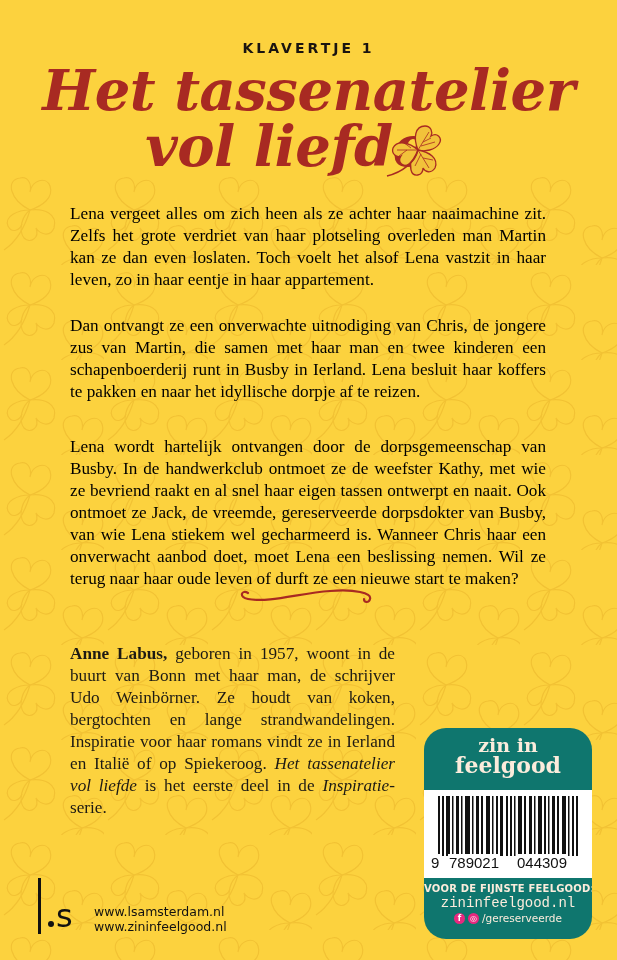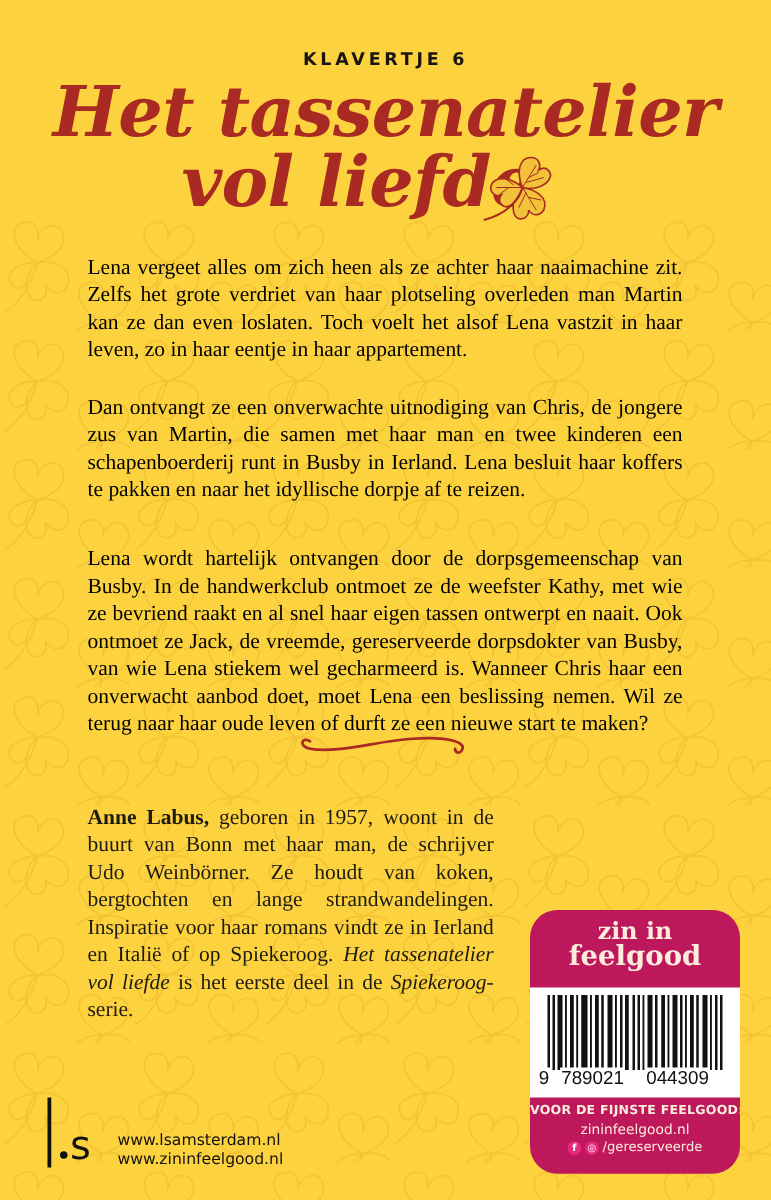--- a/index.html
+++ b/index.html
@@ -52,21 +52,21 @@
       position: absolute; left: 18px; top: 22px; font-family: "DejaVu Sans", sans-serif;
       font-size: 32px; line-height: 1; color: #111;
     }
     .urls {
       position: absolute; left: 94px; top: 904px;
       font-family: "DejaVu Sans", sans-serif; font-size: 12.5px; line-height: 15px; color: #111;
     }
     .urls div { white-space: nowrap; }
     .badge {
       position: absolute; left: 424px; top: 728px; width: 168px; height: 211px;
-      background: #be185d; border-radius: 22px; overflow: hidden;
+      background: #0f766e; border-radius: 22px; overflow: hidden;
     }
     .badge-brand {
       position: absolute; top: 7px; left: 0; width: 100%; text-align: center;
       font-family: "DejaVu Serif", serif; font-weight: bold; color: #fbecdc;
       line-height: 20px;
     }
     .badge-brand .b1 { font-size: 19px; display: block; }
     .badge-brand .b2 { font-size: 22px; display: block; }
     .barcode-area {
       position: absolute; top: 62px; left: 0; width: 100%; height: 88px; background: #fff;
@@ -75,21 +75,21 @@
     .barcode-digits {
       position: absolute; left: 0; top: 64px; width: 168px; height: 20px;
       font-family: "Liberation Sans", sans-serif; font-size: 15px; color: #111;
     }
     .barcode-digits span { position: absolute; top: 0; background: #fff; padding: 0 1px; }
     .badge-footer {
       position: absolute; top: 154px; left: 0; width: 100%; text-align: center;
       font-family: "DejaVu Sans", sans-serif; color: #fbecdc;
     }
     .badge-footer .tag { font-size: 10px; font-weight: bold; letter-spacing: 0.2px; line-height: 14px; white-space: nowrap; }
-    .badge-footer .web { font-size: 11px; line-height: 15px; }
+    .badge-footer .web { font-size: 14px; line-height: 15px; font-family: Liberation Mono, monospace; }
     .badge-footer .social { font-size: 10.5px; line-height: 15px; display: flex; justify-content: center; align-items: center; gap: 3px; }
     .sicon {
       display: inline-block; width: 11px; height: 11px; border-radius: 50%; background: #e6287f;
       color: #fff; font-size: 8px; line-height: 11px; text-align: center; font-weight: bold;
     }
   </style>
 </head>
 <body>
 
 <svg class="pattern" viewBox="0 0 617 790" xmlns="http://www.w3.org/2000/svg">
@@ -101,21 +101,21 @@
       <path d="M30 40 C24 60 16 72 4 80"></path>
     </g>
     <pattern id="pt" x="0" y="0" width="104" height="95" patternUnits="userSpaceOnUse">
       <use href="#clv" x="0" y="0"></use>
       <use href="#clv" x="52" y="48"></use>
     </pattern>
   </defs>
   <rect x="0" y="0" width="617" height="790" fill="url(#pt)"></rect>
 </svg>
 
-<div class="series">KLAVERTJE 6</div>
+<div class="series">KLAVERTJE 1</div>
 <div class="title l1">Het tassenatelier</div>
 <div class="title l2">vol liefde</div>
 
 <svg class="clover-title" viewBox="0 0 60 60" xmlns="http://www.w3.org/2000/svg">
   <g fill="#f2c23a" stroke="#a82a22" stroke-width="1.3">
     <path d="M33 30 C28 18 30 6 40 6 C46 6 48 12 46 16 C52 12 58 18 54 24 C50 30 40 32 33 30 Z"></path>
     <path d="M33 30 C44 32 54 38 50 48 C46 54 40 52 38 48 C38 56 28 58 26 50 C24 42 28 34 33 30 Z"></path>
     <path d="M33 30 C24 22 12 20 8 28 C6 34 12 38 16 36 C12 42 18 48 24 44 C30 40 32 34 33 30 Z"></path>
   </g>
   <g stroke="#a82a22" stroke-width="0.8" fill="none">
@@ -128,21 +128,21 @@
 
 <div class="para p1">Lena vergeet alles om zich heen als ze achter haar naaimachine zit. Zelfs het grote verdriet van haar plotseling overleden man Martin kan ze dan even loslaten. Toch voelt het alsof Lena vastzit in haar leven, zo in haar eentje in haar appartement.</div>
 <div class="para p2">Dan ontvangt ze een onverwachte uitnodiging van Chris, de jongere zus van Martin, die samen met haar man en twee kinderen een schapenboerderij runt in Busby in Ierland. Lena besluit haar koffers te pakken en naar het idyllische dorpje af te reizen.</div>
 <div class="para p3">Lena wordt hartelijk ontvangen door de dorpsgemeenschap van Busby. In de handwerkclub ontmoet ze de weefster Kathy, met wie ze bevriend raakt en al snel haar eigen tassen ontwerpt en naait. Ook ontmoet ze Jack, de vreemde, gereserveerde dorpsdokter van Busby, van wie Lena stiekem wel gecharmeerd is. Wanneer Chris haar een onverwacht aanbod doet, moet Lena een beslissing nemen. Wil ze terug naar haar oude leven of durft ze een nieuwe start te maken?</div>
 
 <svg class="flourish" viewBox="0 0 140 22" xmlns="http://www.w3.org/2000/svg">
   <path d="M8 8 C2 4 -2 12 8 14 C30 18 60 8 90 6 C115 4 132 8 130 14 C129 18 124 18 124 14" stroke="#a82a22" stroke-width="2.2" fill="none" stroke-linecap="round"></path>
 </svg>
 
 <div class="bio">
-  <b>Anne Labus,</b><span> geboren in 1957, woont in de buurt van Bonn met haar man, de schrijver Udo Weinbörner. Ze houdt van koken, bergtochten en lange strandwandelingen. Inspiratie voor haar romans vindt ze in Ierland en Italië of op Spiekeroog. </span><i>Het tassenatelier vol liefde</i><span> is het eerste deel in de </span><i>Spiekeroog</i><span>-serie.</span>
+  <b>Anne Labus,</b><span> geboren in 1957, woont in de buurt van Bonn met haar man, de schrijver Udo Weinbörner. Ze houdt van koken, bergtochten en lange strandwandelingen. Inspiratie voor haar romans vindt ze in Ierland en Italië of op Spiekeroog. </span><i>Het tassenatelier vol liefde</i><span> is het eerste deel in de </span><i>Inspiratie</i><span>-serie.</span>
 </div>
 
 <div class="logo-ls">
   <div class="bar"></div>
   <div class="dot"></div>
   <div class="s">s</div>
 </div>
 
 <div class="urls">
   <div>www.lsamsterdam.nl</div>

